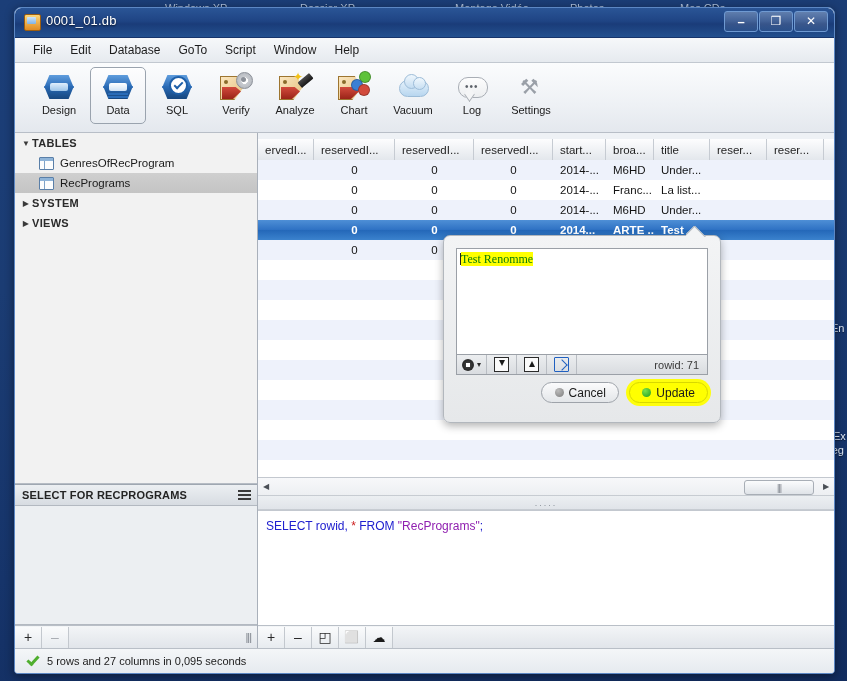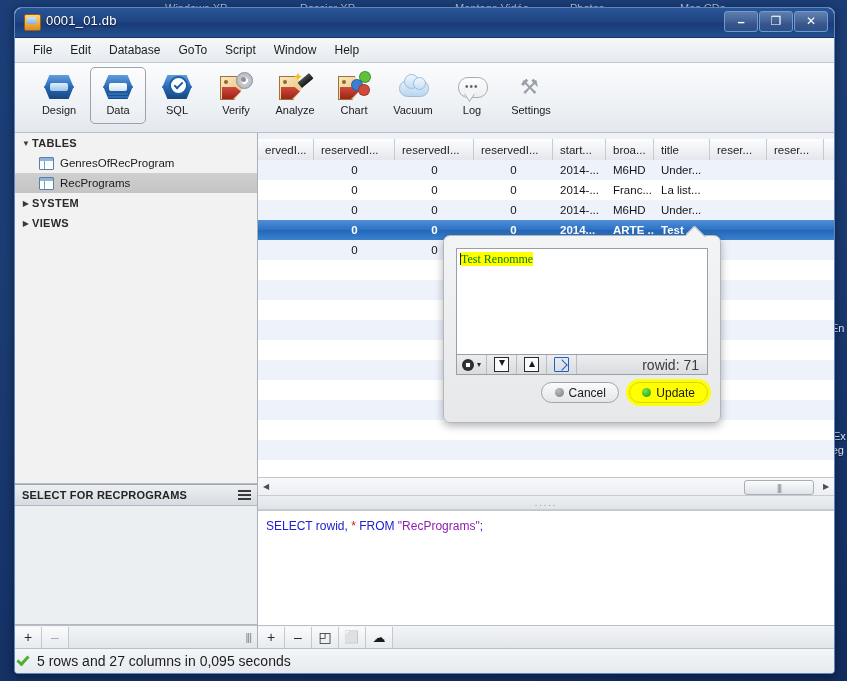--- a/index.html
+++ b/index.html
@@ -273,23 +273,23 @@
   }
   .kw{color:#2020cf;}
   .star{color:#cc2020;}
   .ident{color:#9020b0;}
   #rightfoot{
     flex:0 0 22px;height:22px;display:flex;align-items:center;
     background:linear-gradient(180deg,#f3f5f7,#e1e5ea);border-top:1px solid #b9bfc7;
   }
   
   #statusbar{
-    flex:0 0 24px;height:24px;display:flex;align-items:center;
+    flex:0 0 24px;height:24px;display:flex;align-items:center;padding-left:10px;
     background:linear-gradient(180deg,#f4f6f8,#e6eaef);border-top:1px solid #b9bfc7;
-    font-size:14px;color:#1c1c1c;
+    font-size:11px;color:#1c1c1c;
   }
   .okcheck{width:16px;height:14px;margin-right:6px;position:relative;}
   .okcheck:after{
     content:"";position:absolute;left:2px;top:2px;width:9px;height:4px;
     border-left:3px solid #4fae2e;border-bottom:3px solid #4fae2e;transform:rotate(-48deg);
   }
   
   #popup{
     position:absolute;left:428px;top:227px;width:276px;height:186px;
     border:1px solid #b2b7bd;border-radius:7px;
@@ -328,21 +328,21 @@
   .extico{width:13px;height:13px;border:1.5px solid #2060c0;border-radius:1px;position:relative;}
   .extico:after{
     content:"";position:absolute;left:3px;top:3px;width:7px;height:7px;
     border-top:1.5px solid #2060c0;border-right:1.5px solid #2060c0;transform:rotate(45deg);
   }
   .gearsm{
     width:12px;height:12px;border-radius:50%;
     background:radial-gradient(circle,#fff 28%,#3a3a3a 30%,#2a2a2a 60%,#3a3a3a 100%);
   }
   #prowid{
-    margin-left:auto;padding-right:8px;font-size:14px;color:#3a3a3a;
+    margin-left:auto;padding-right:8px;font-size:11px;color:#3a3a3a;
   }
   #pbtns{
     position:absolute;left:0;right:0;top:146px;display:flex;justify-content:flex-end;
     padding-right:12px;gap:10px;
   }
   .pbtn{
     height:21px;min-width:78px;border-radius:11px;border:1px solid #9ea3aa;
     background:linear-gradient(180deg,#fbfbfc,#e3e6e9);
     display:flex;align-items:center;justify-content:center;gap:5px;
     font-size:12px;color:#1a1a1a;padding:0 12px;box-sizing:border-box;

